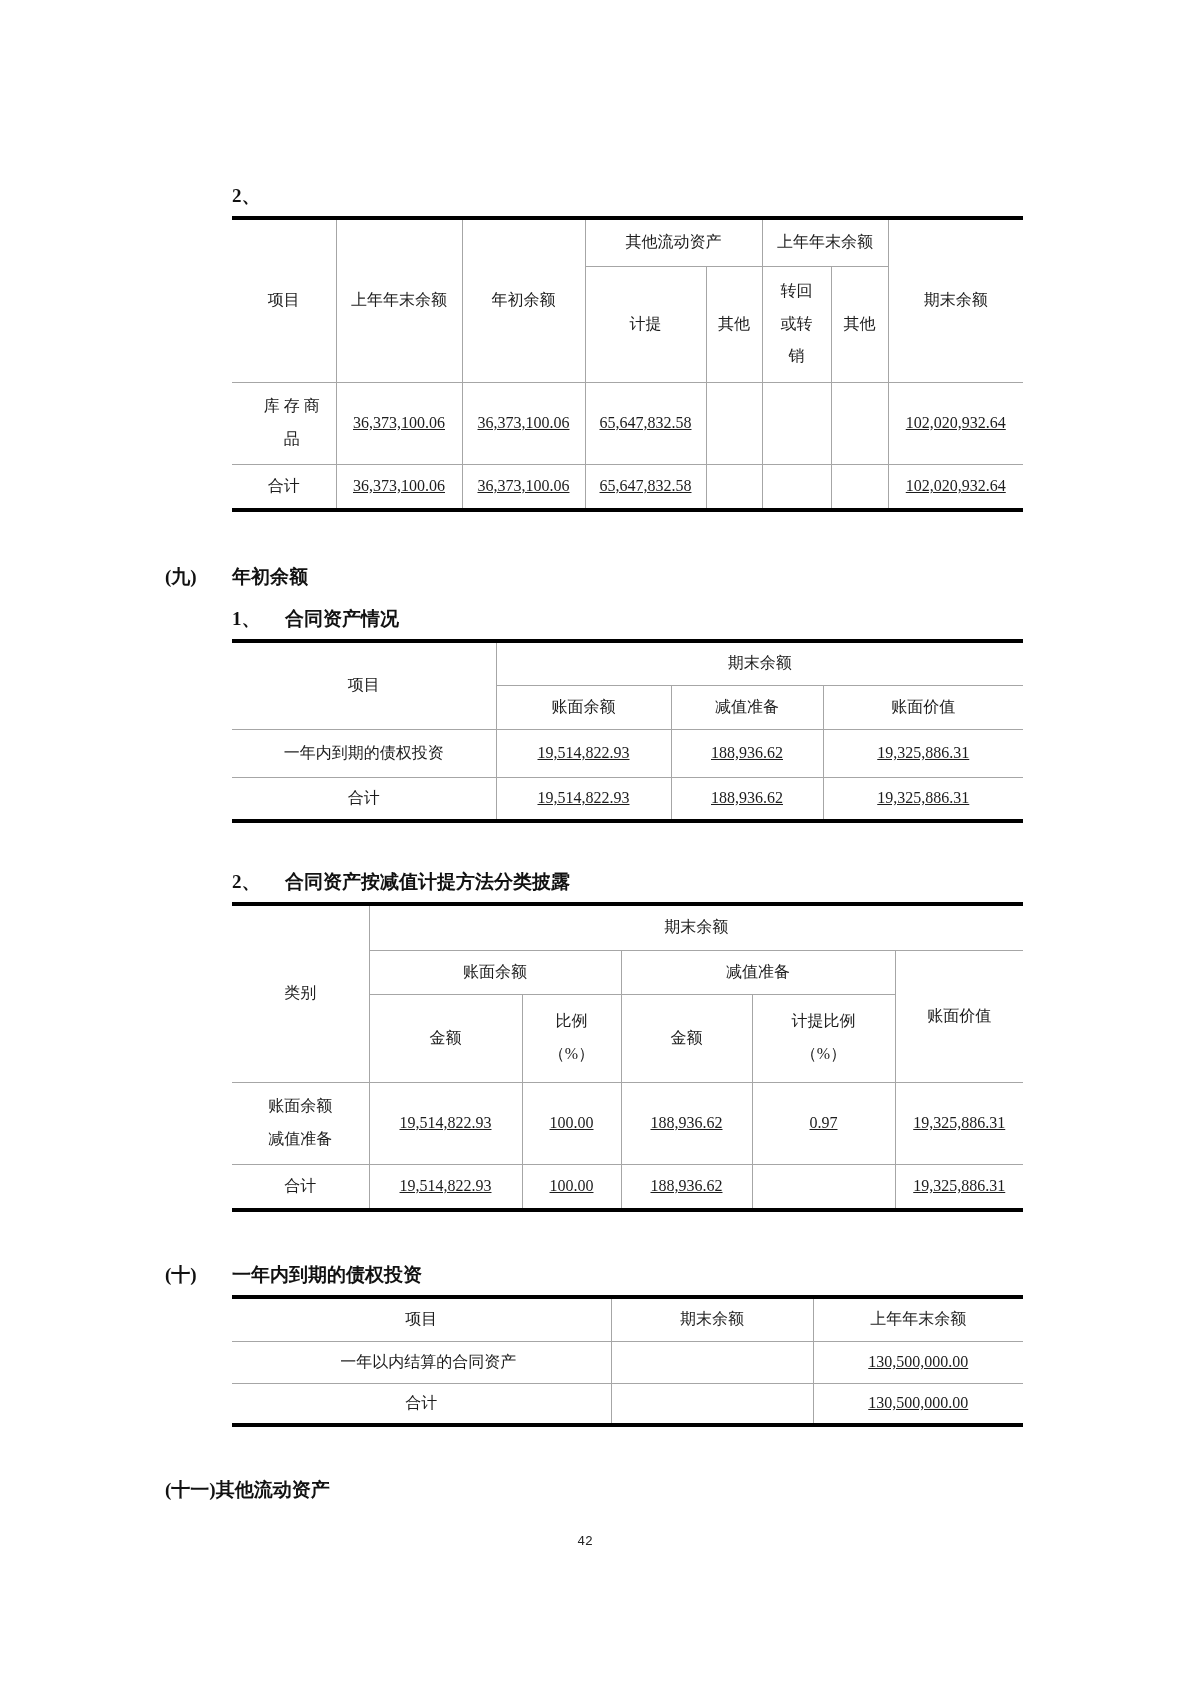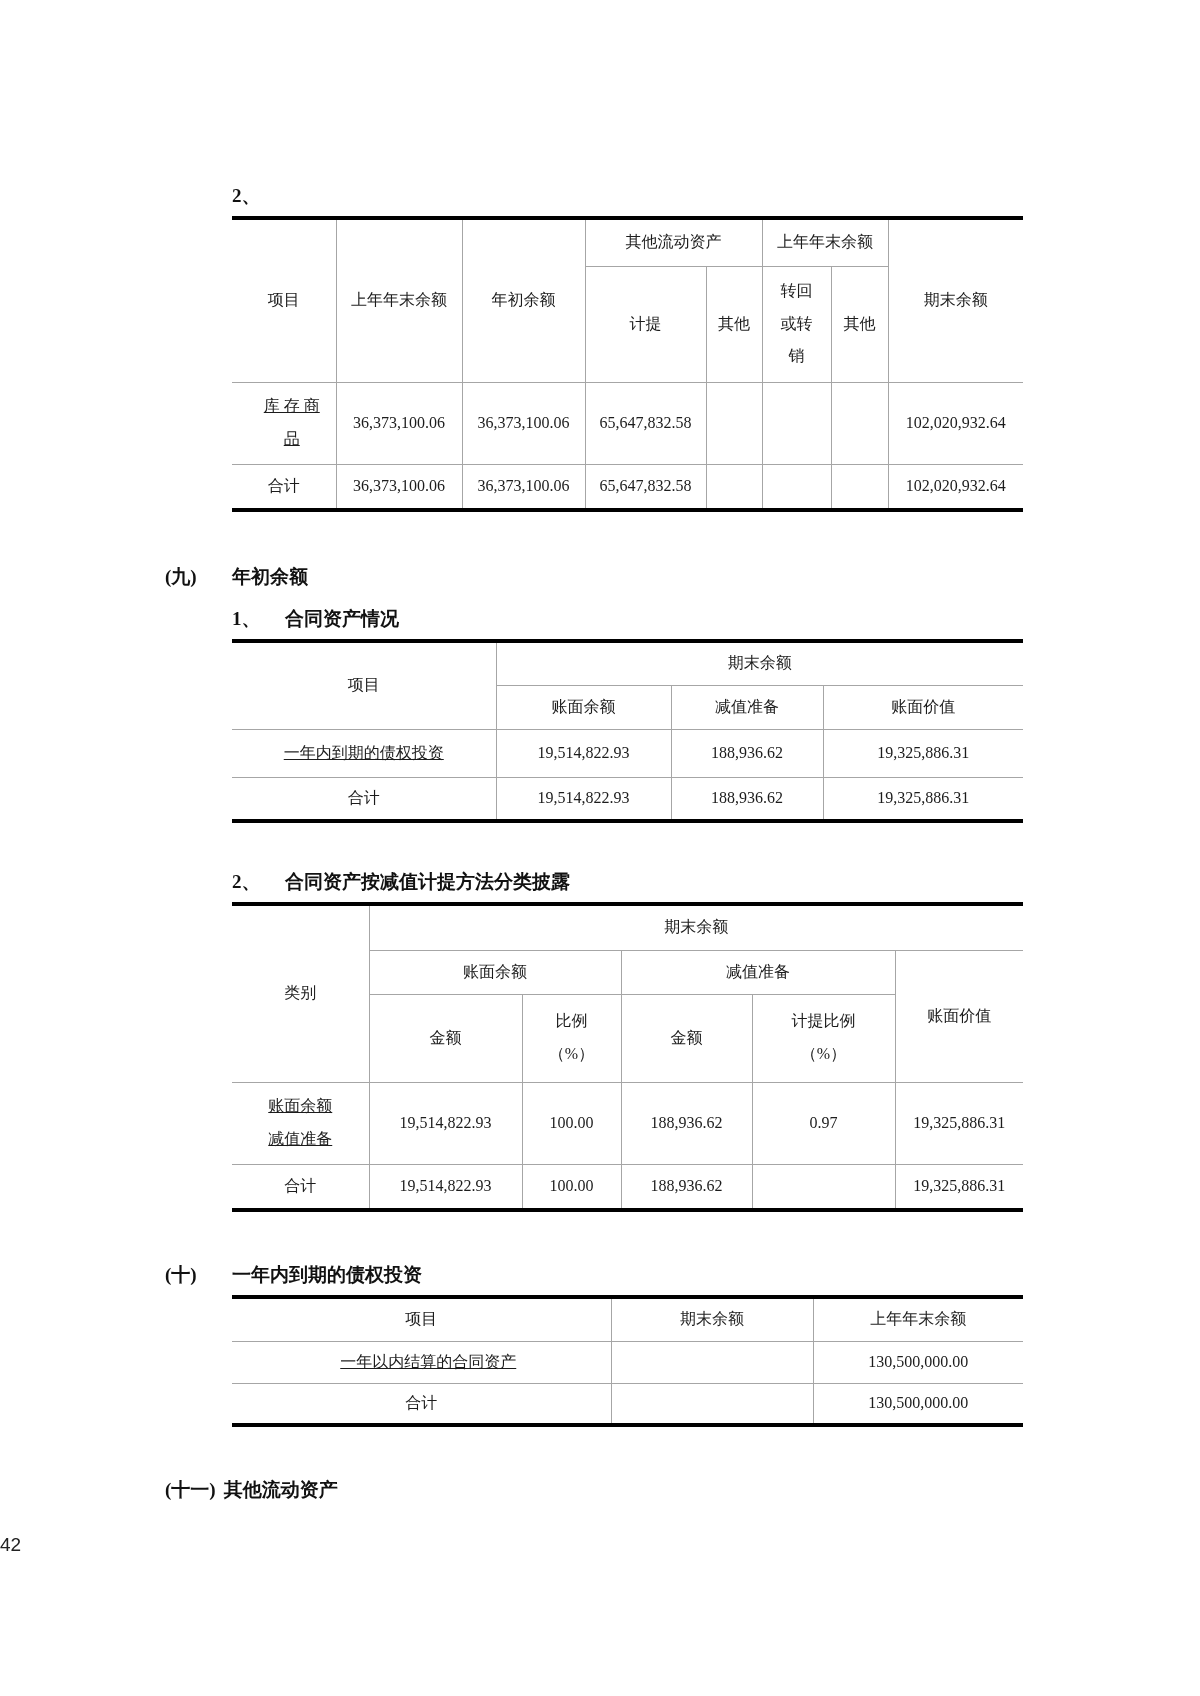--- a/index.html
+++ b/index.html
@@ -27,37 +27,37 @@
     border-top:4px solid #000; border-bottom:4px solid #000;
     font-size:16px;
   }
   table.fin td, table.fin th {
     border:1px solid #a6a6a6;
     font-weight:normal; text-align:center; vertical-align:middle;
     padding:2px 4px; color:#1c1c1c;
   }
   table.fin td:first-child, table.fin th:first-child { border-left:none; }
   table.fin td:last-child, table.fin th:last-child { border-right:none; }
-  td.num { text-align:right; padding-right:10px; font-variant-numeric:tabular-nums; }
-  td.label-left { text-align:left; padding-left:12px;text-decoration:underline; }
+  td.num { text-align:right; padding-right:10px; font-variant-numeric:tabular-nums;text-decoration:underline; }
+  td.label-left { text-align:left; padding-left:12px; }
   .lh2 { line-height:2.05; }
 
   
   .sp-top { height:183px; }
   .gap-after-t1 { height:52px; }
   .gap-small { height:16px; }
   .gap-before-t3-title { height:46px; }
   .gap-before-s10 { height:50px; }
   .gap-before-s11 { height:50px; }
   .title-gap { height:7px; }
 
   .pagenum {
     position:absolute; left:0; width:1170px; top:1534px;
-    text-align:left; font-family:Liberation Sans, sans-serif;
-    font-size:19px; color:#222;
+    text-align:center; font-family:Liberation Mono, monospace;
+    font-size:13px; color:#222;
   }
 </style>
 </head>
 <body>
 
 <div class="content">
 
   <div class="sp-top"></div>
 
   <div class="heading h-inner">
@@ -257,18 +257,18 @@
       <td>合计</td>
       <td class="num"></td>
       <td class="num">130,500,000.00</td>
     </tr>
   </tbody>
     </table>
 
   <div class="gap-before-s11"></div>
 
   <div class="heading h-outer">
-    <span class="num" style="min-width:0; margin-right:8px">(十一)</span>
+    <span class="num" style="min-width:0; ">(十一)</span>
     <span>其他流动资产</span>
   </div>
 
   <div class="pagenum">42</div>
 </div>
 
 </body></html>

